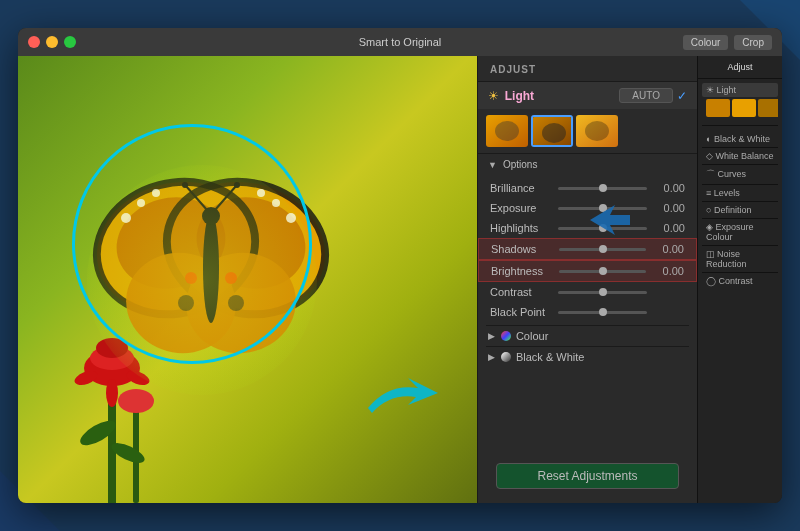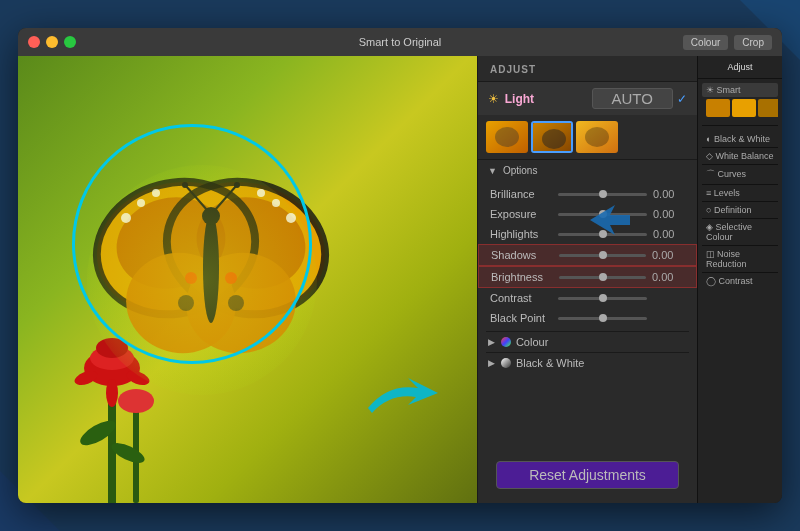--- a/index.html
+++ b/index.html
@@ -140,22 +140,22 @@
     .section-title {
       color: #f9a8d4;
       font-size: 12px;
       font-weight: 700;
       flex: 1;
     }
 
     .auto-badge {
       background: #444;
       color: #aaa;
-      font-size: 15px;
-      padding: 1px 19px;
+      font-size: 10px;
+      padding: 1px 12px;
       border-radius: 3px;
       margin-right: 4px;
       border: 1px solid #555;
     }
 
     .check-icon {
       color: #4a9eff;
       font-size: 12px;
     }
 
@@ -230,20 +230,21 @@
       width: 8px;
       height: 8px;
       border-radius: 50%;
       background: #aaa;
     }
 
     .slider-value {
       color: #aaa;
       font-size: 11px;
       width: 32px;
+      text-align: right;
       flex-shrink: 0;
     }
 
     
     .sub-section {
       padding: 3px 0;
     }
 
     .subsection-header {
       display: flex;
@@ -323,25 +324,25 @@
       height: 18px;
       border-radius: 2px;
       overflow: hidden;
       flex-shrink: 0;
     }
 
     
     .reset-btn {
       margin: auto 8px 8px;
       padding: 5px;
-      background: #4c1d95;
+      background: #14532d;
       border: 1px solid #555;
       border-radius: 4px;
       color: #bbb;
-      font-size: 14px;
+      font-size: 12px;
       text-align: center;
       cursor: pointer;
     }
 
     
     .deco-top-right {
       position: absolute;
       top: 0;
       right: 0;
       width: 0;
@@ -626,21 +627,21 @@
       </div>
     </div>
 
     <div class="filmstrip">
       <div class="filmstrip-header">
         <span style="color:#ddd;cursor:pointer;font-size:9px;">Adjust</span>
       </div>
 
       <div class="filmstrip-section">
         <div class="filmstrip-item selected">
-          <span class="filmstrip-item-label">☀ Smart</span>
+          <span class="filmstrip-item-label">☀ Light</span>
         </div>
         <div class="filmstrip-thumb-row">
           <div class="filmstrip-thumb">
             <svg width="24" height="18" viewBox="0 0 24 18">
               <rect width="24" height="18" fill="#c88000"></rect>
             </svg>
           </div>
           <div class="filmstrip-thumb">
             <svg width="24" height="18" viewBox="0 0 24 18">
               <rect width="24" height="18" fill="#e8a000"></rect>
@@ -671,21 +672,21 @@
         <div style="height:1px;background:#111;margin:1px 0;"></div>
         <div class="filmstrip-item">
           <span class="filmstrip-item-label">≡ Levels</span>
         </div>
         <div style="height:1px;background:#111;margin:1px 0;"></div>
         <div class="filmstrip-item">
           <span class="filmstrip-item-label">○ Definition</span>
         </div>
         <div style="height:1px;background:#111;margin:1px 0;"></div>
         <div class="filmstrip-item">
-          <span class="filmstrip-item-label">◈ Selective Colour</span>
+          <span class="filmstrip-item-label">◈ Exposure Colour</span>
         </div>
         <div style="height:1px;background:#111;margin:1px 0;"></div>
         <div class="filmstrip-item">
           <span class="filmstrip-item-label">◫ Noise Reduction</span>
         </div>
         <div style="height:1px;background:#111;margin:1px 0;"></div>
         <div class="filmstrip-item">
           <span class="filmstrip-item-label">◯ Contrast</span>
         </div>
       </div>

